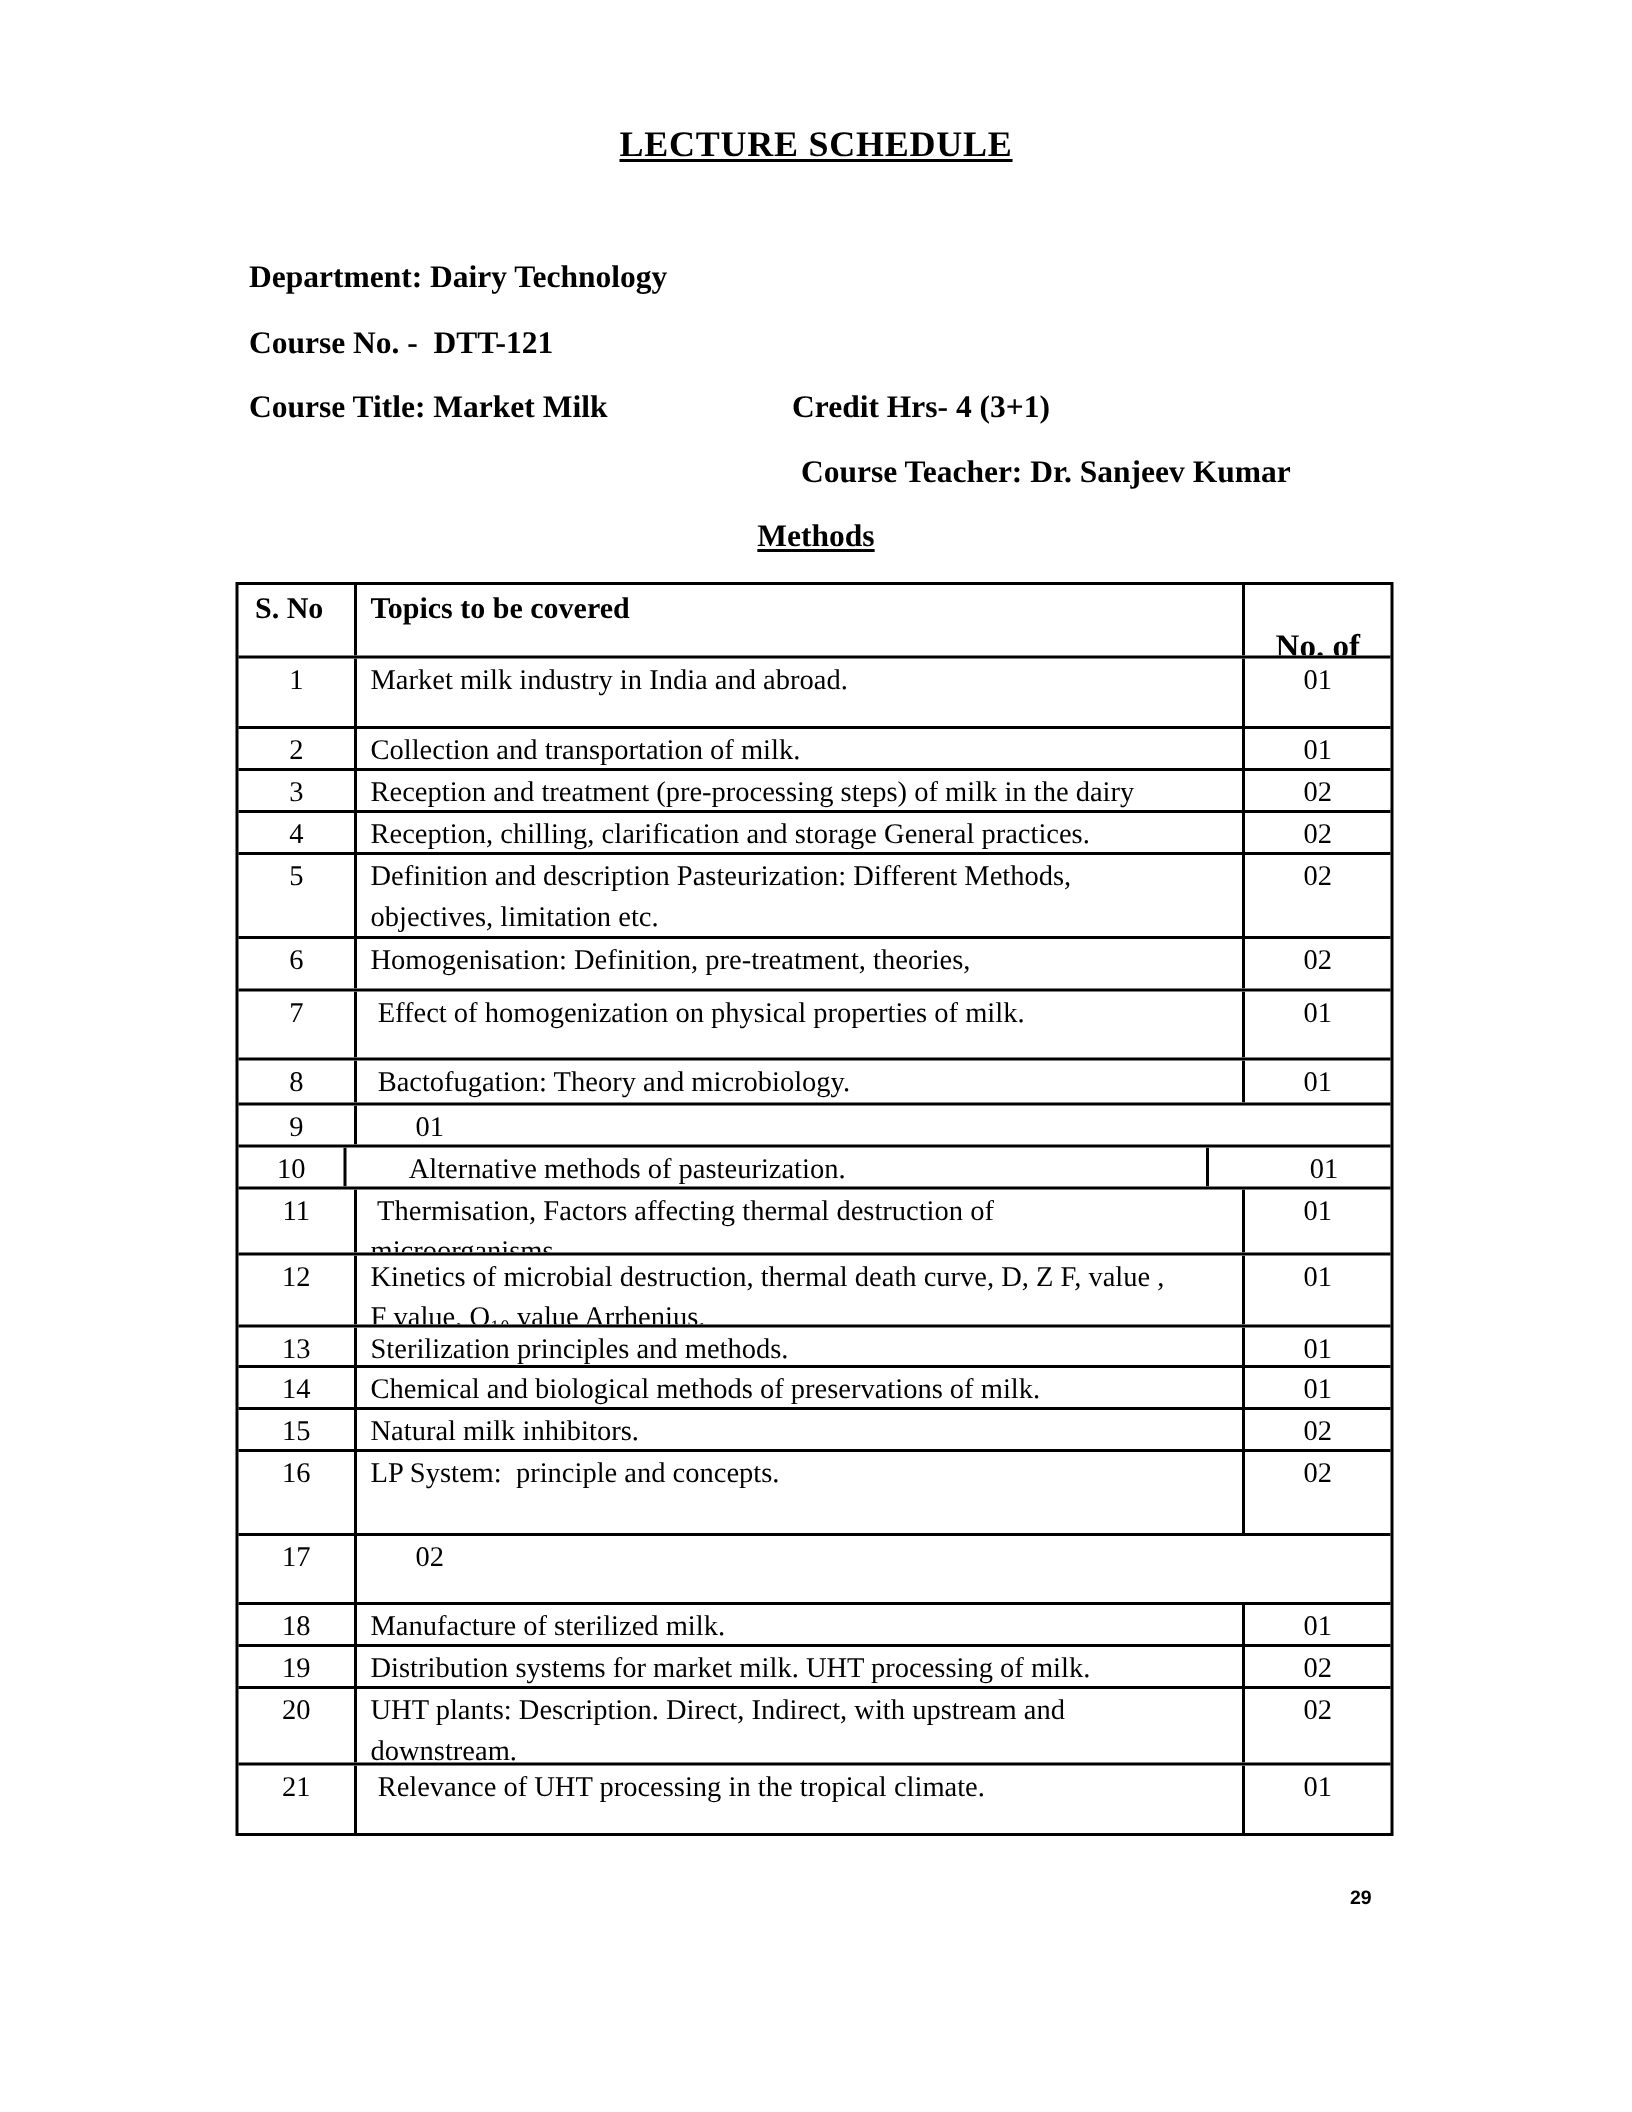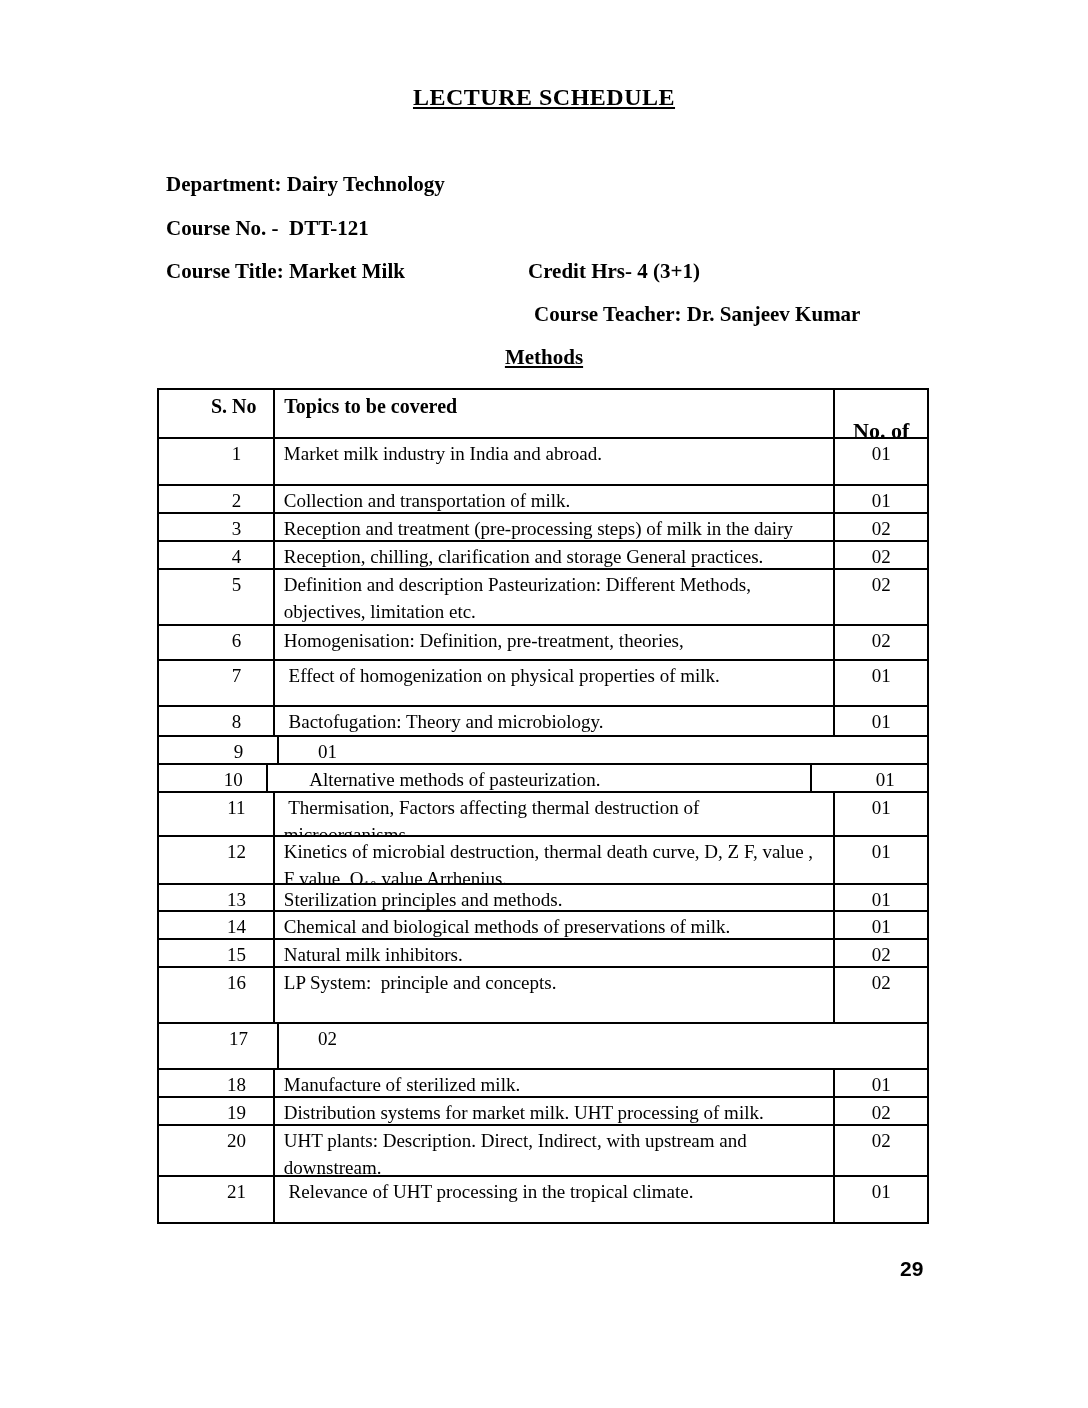--- a/index.html
+++ b/index.html
@@ -43,42 +43,41 @@
     position: absolute; left: 157px; top: 388px;
     width: 772px;
     border: 2px solid #000;
     box-sizing: border-box;
     background: #fff;
   }
   .t-row {
     display: flex;
     border-top: 2px solid #000;
     overflow: hidden;
-    padding-left: 41px;
   }
   .t-row.t-head { border-top: none; height: 47px; }
   .c {
     box-sizing: border-box;
     overflow: hidden;
     font-size: 19px;
     line-height: 27px;
     padding-top: 1px;
   }
   .c1 { width: 79px;  border-right: 2px solid #000; text-align: center; }
   .c2 { width: 592px; border-right: 2px solid #000; padding-left: 9px; white-space: pre; }
   .c3 { width: 97px;  text-align: center; }
   .t-head .c { font-weight: bold; font-size: 20px; padding-top: 3px; }
   .t-head .c1 { text-align: left; padding-left: 11px; }
   .t-head .c2 { padding-left: 9px; }
   .t-head .c3 { white-space: pre-line; line-height: 25px; padding-top: 4px; font-size: 22px; margin-top: 24px; }
 
   .page-number {
     position: absolute; left: 900px; top: 1257px;
     font-family: "Liberation Sans", "DejaVu Sans", sans-serif;
-    font-size: 21px; font-weight: bold;
+    font-size: 13px; font-weight: bold;
   }
 </style>
 </head>
 <body>
 
 <div class="page">
 
   <div class="doc-title">LECTURE SCHEDULE</div>
 
   <div class="meta meta-dept">Department: Dairy Technology</div>

